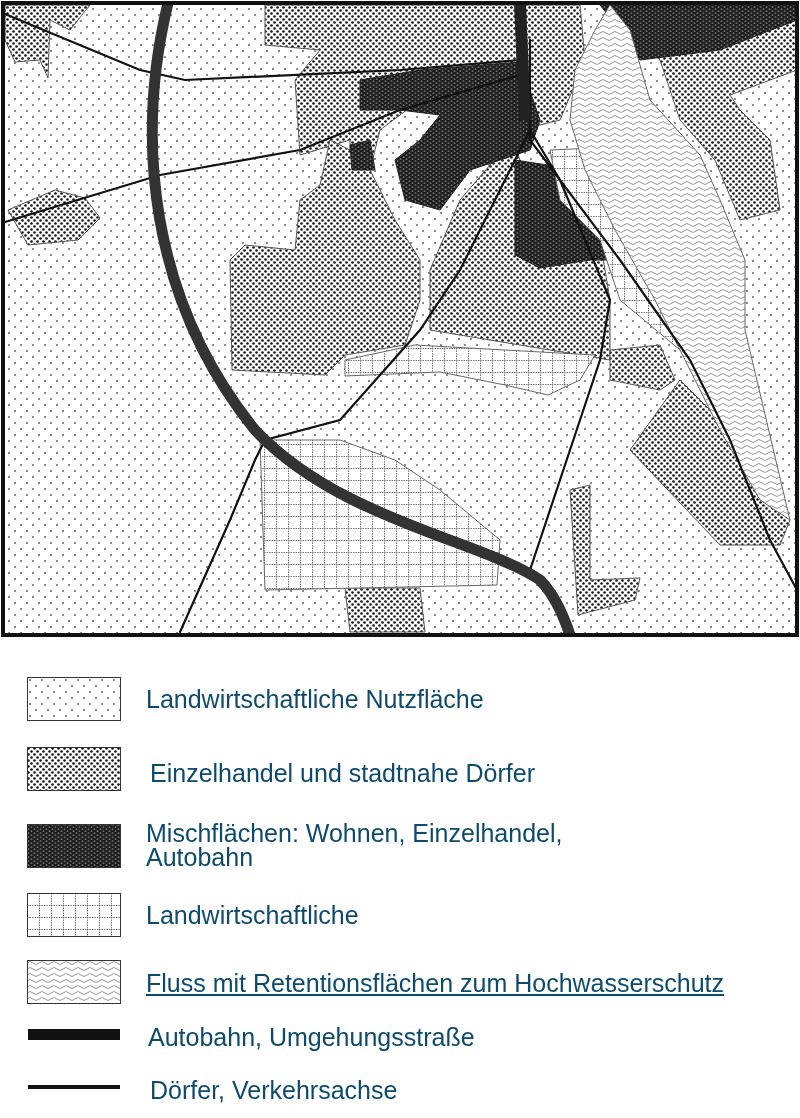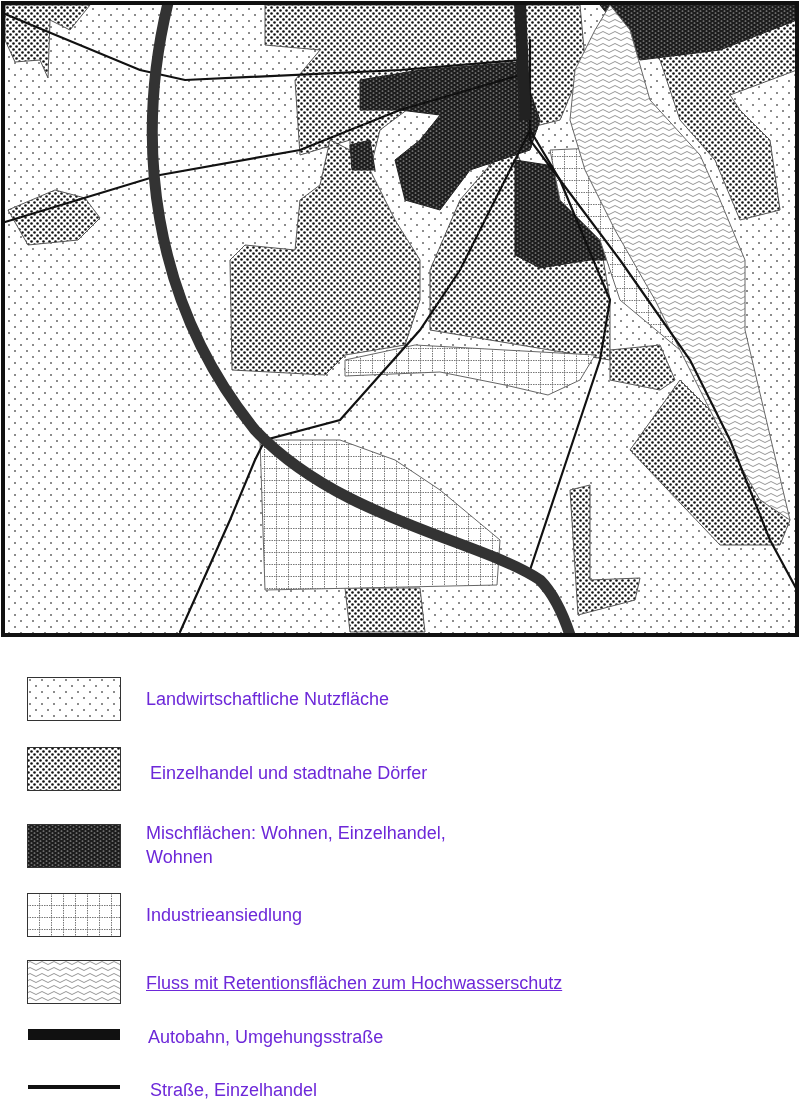--- a/index.html
+++ b/index.html
@@ -2,21 +2,21 @@
 <html><head>
 <meta charset="utf-8">
 <style>
   html, body { margin: 0; padding: 0; background: #ffffff; }
   body { width: 800px; height: 1118px; position: relative; overflow: hidden;
          font-family: "Liberation Sans", sans-serif; color: #222; }
   #map { position: absolute; left: 0; top: 0; width: 800px; height: 640px; }
   .legend-row { position: absolute; left: 0; width: 800px; }
   .swatch { position: absolute; left: 27px; width: 94px; height: 44px; }
   .swatch svg { width: 100%; height: 100%; display: block; }
-  .legend-label { position: absolute; left: 146px; font-size: 18px; line-height: 24px; color: #6d28d9; white-space: nowrap; }
+  .legend-label { position: absolute; left: 146px; font-size: 25px; line-height: 24px; color: #0c4a6e; white-space: nowrap; }
   .line-sample { position: absolute; left: 28px; width: 92px; background: #111; }
 </style>
 </head>
 <body>
 
 <svg id="map" viewBox="0 0 800 640" xmlns="http://www.w3.org/2000/svg">
   <defs>
     <pattern id="p-agri" width="12" height="12" patternUnits="userSpaceOnUse">
       <rect width="12" height="12" fill="#fff"></rect>
       <circle cx="3" cy="3" r="1" fill="#666"></circle>
@@ -104,43 +104,43 @@
     <span class="legend-label" style="top:14px; left:150px;">Einzelhandel und stadtnahe Dörfer</span>
   </div>
 
   <div class="legend-row" style="top:824px;">
     <div class="swatch">
       <svg viewBox="0 0 94 44">
           <rect x="0.5" y="0.5" width="93" height="43" fill="url(#p-mix)" stroke="#333" stroke-width="1"></rect>
         </svg>
     </div>
     <span class="legend-label" style="top:-3px;">Mischflächen: Wohnen, Einzelhandel,</span>
-    <span class="legend-label" style="top:21px;">Wohnen</span>
+    <span class="legend-label" style="top:21px;">Autobahn</span>
   </div>
 
   <div class="legend-row" style="top:893px;">
     <div class="swatch">
       <svg viewBox="0 0 94 44">
           <rect x="0.5" y="0.5" width="93" height="43" fill="url(#p-ind)" stroke="#333" stroke-width="1"></rect>
         </svg>
     </div>
-    <span class="legend-label" style="top:10px;">Industrieansiedlung</span>
+    <span class="legend-label" style="top:10px;">Landwirtschaftliche</span>
   </div>
 
   <div class="legend-row" style="top:960px;">
     <div class="swatch">
       <svg viewBox="0 0 94 44">
           <rect x="0.5" y="0.5" width="93" height="43" fill="url(#p-river)" stroke="#333" stroke-width="1"></rect>
         </svg>
     </div>
     <span class="legend-label" style="top:11px;text-decoration:underline;">Fluss mit Retentionsflächen zum Hochwasserschutz</span>
   </div>
 
   <div class="legend-row" style="top:1020px;">
     <div class="line-sample" style="top:9px; height:11px;"></div>
     <span class="legend-label" style="top:5px; left:148px;">Autobahn, Umgehungsstraße</span>
   </div>
 
   <div class="legend-row" style="top:1074px;">
     <div class="line-sample" style="top:11px; height:4px;"></div>
-    <span class="legend-label" style="top:4px; left:150px;">Straße, Einzelhandel</span>
+    <span class="legend-label" style="top:4px; left:150px;">Dörfer, Verkehrsachse</span>
   </div>
 </div>
 
 </body></html>

